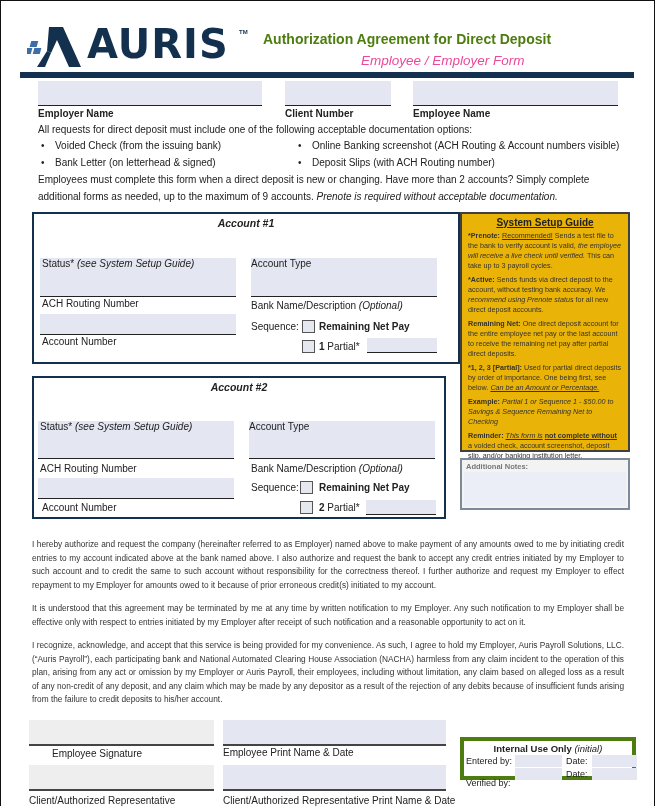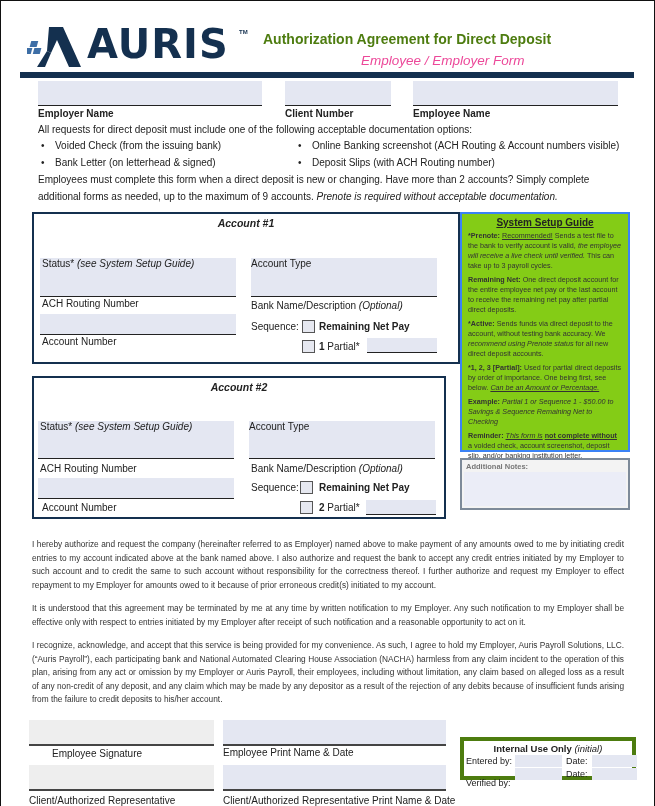--- a/index.html
+++ b/index.html
@@ -20,21 +20,21 @@
   .label b { font-weight: bold; }
   .bold-label { font-size: 10px; font-weight: bold; color: #222; }
   .intro { font-size: 10px; color: #222; white-space: nowrap; }
   .bullet::before { content: "•"; position: absolute; left: -14px; }
   
   .acct { border: 2px solid #14304f; }
   .acct-title { font-size: 10.5px; font-weight: bold; font-style: italic; text-align: center; }
   .sel { background: #e4e7f2; font-size: 12px; color: #666; padding: 16px 5px; border-bottom: 1px solid #555; margin-top: 24px; }
   .cb { width: 13px; height: 13px; border: 1px solid #555; background: #e6e8f0; }
   
-  .guide { border: 2px solid #3b82f6; background: #84cc16; padding: 4px 6px; font-size: 7.2px; line-height: 10px; color: #333; }
+  .guide { border: 2px solid #404040; background: #eab308; padding: 4px 6px; font-size: 7.2px; line-height: 10px; color: #333; }
   .guide p { margin-bottom: 4px; }
   .guide-title { text-align: center; font-weight: bold; font-size: 10px; text-decoration: underline; margin-bottom: 3px; color:#222; }
   .notes { border: 2px solid #7d8a99; background: #f3f3f3; }
   .notes-label { font-size: 7.5px; font-weight: bold; color: #777; padding: 2px 4px; }
   .notes-area { position: absolute; left: 2px; right: 2px; top: 12px; bottom: 2px; background: #ebedf7; }
   
   .legal { font-size: 8.3px; line-height: 13.6px; color: #333; text-align: justify; }
   .sig { background: #eeeeee; border-bottom: 2px solid #444; }
   .sig2 { background: #e4e7f2; border-bottom: 2px solid #444; }
   .internal { border: 4px solid #4d7c0f; font-size: 9px; }
@@ -113,22 +113,22 @@
     <div class="abs cb" style="left:266px;top:103px;"></div>
     <div class="abs label" style="left:285px;top:104px;font-weight:bold;">Remaining Net Pay</div>
     <div class="abs cb" style="left:266px;top:123px;"></div>
     <div class="abs label" style="left:285px;top:124px;"><b>2</b> <span>Partial*</span></div>
     <div class="abs field under" style="left:332px;top:122px;width:70px;height:15px;"></div>
   </div>
 
   <div class="abs guide" style="left:459px;top:211px;width:170px;height:240px;">
     <div class="guide-title">System Setup Guide</div>
     <p><b>*Prenote:</b> <u>Recommended!</u> <span>Sends a test file to the bank to verify account is valid,</span> <i>the employee will receive a live check until verified.</i> <span>This can take up to 3 payroll cycles.</span></p>
+    <p><b>*Active:</b> <span>Sends funds via direct deposit to the account, without testing bank accuracy. We</span> <i>recommend using Prenote status</i> <span>for all new direct deposit accounts.</span></p>
     <p><b>Remaining Net:</b> <span>One direct deposit account for the entire employee net pay or the last account to receive the remaining net pay after partial direct deposits.</span></p>
-    <p><b>*Active:</b> <span>Sends funds via direct deposit to the account, without testing bank accuracy. We</span> <i>recommend using Prenote status</i> <span>for all new direct deposit accounts.</span></p>
     <p><b>*1, 2, 3 [Partial]:</b> <span>Used for partial direct deposits by order of importance. One being first, see below.</span> <i><u>Can be an Amount or Percentage.</u></i></p>
     <p><b>Example:</b> <i>Partial 1 or Sequence 1 - $50.00 to Savings &amp; Sequence Remaining Net to Checking</i></p>
     <p><b>Reminder:</b> <i><u>This form is</u></i> <u><b>not complete without</b></u> <span>a voided check, account screenshot, deposit slip, and/or banking institution letter.</span></p>
   </div>
 
   <div class="abs notes" style="left:459px;top:457px;width:170px;height:52px;">
     <div class="notes-label">Additional Notes:</div>
     <div class="notes-area"></div>
   </div>
 

